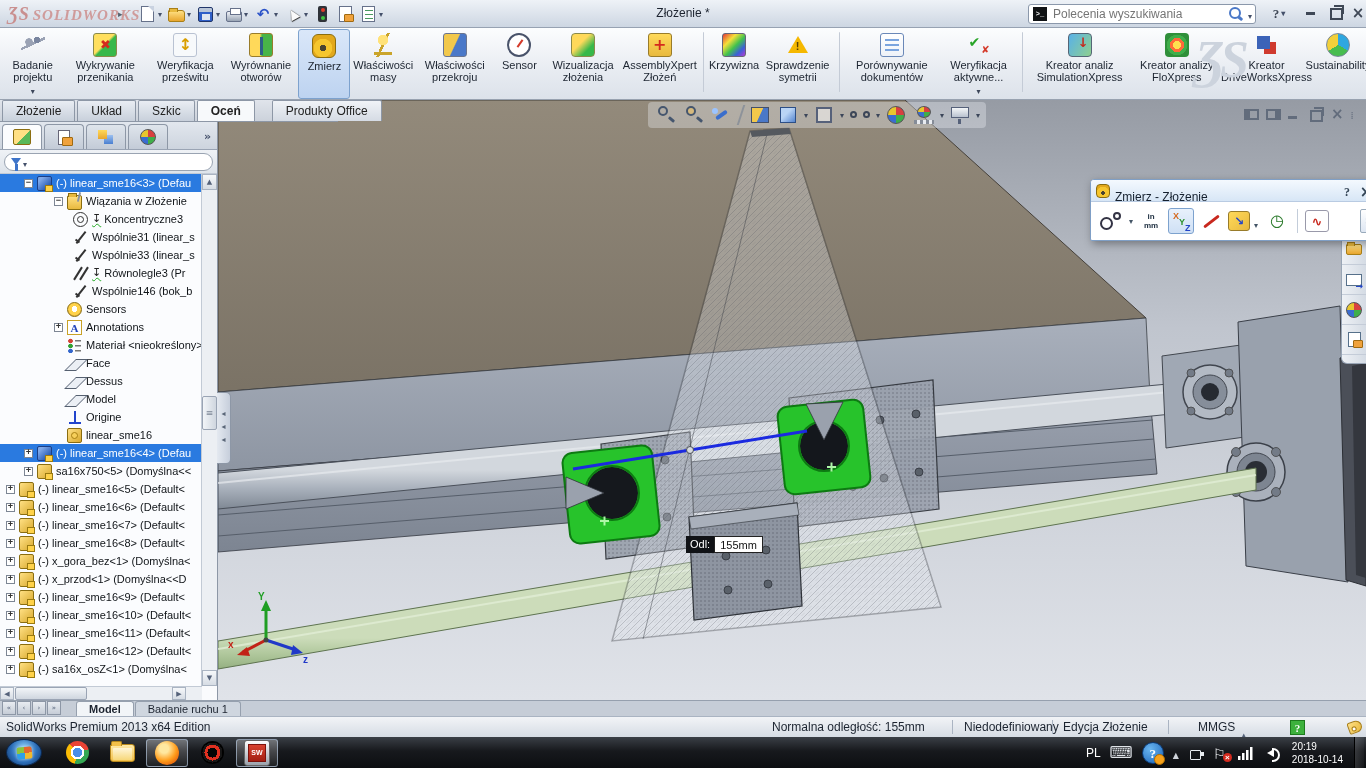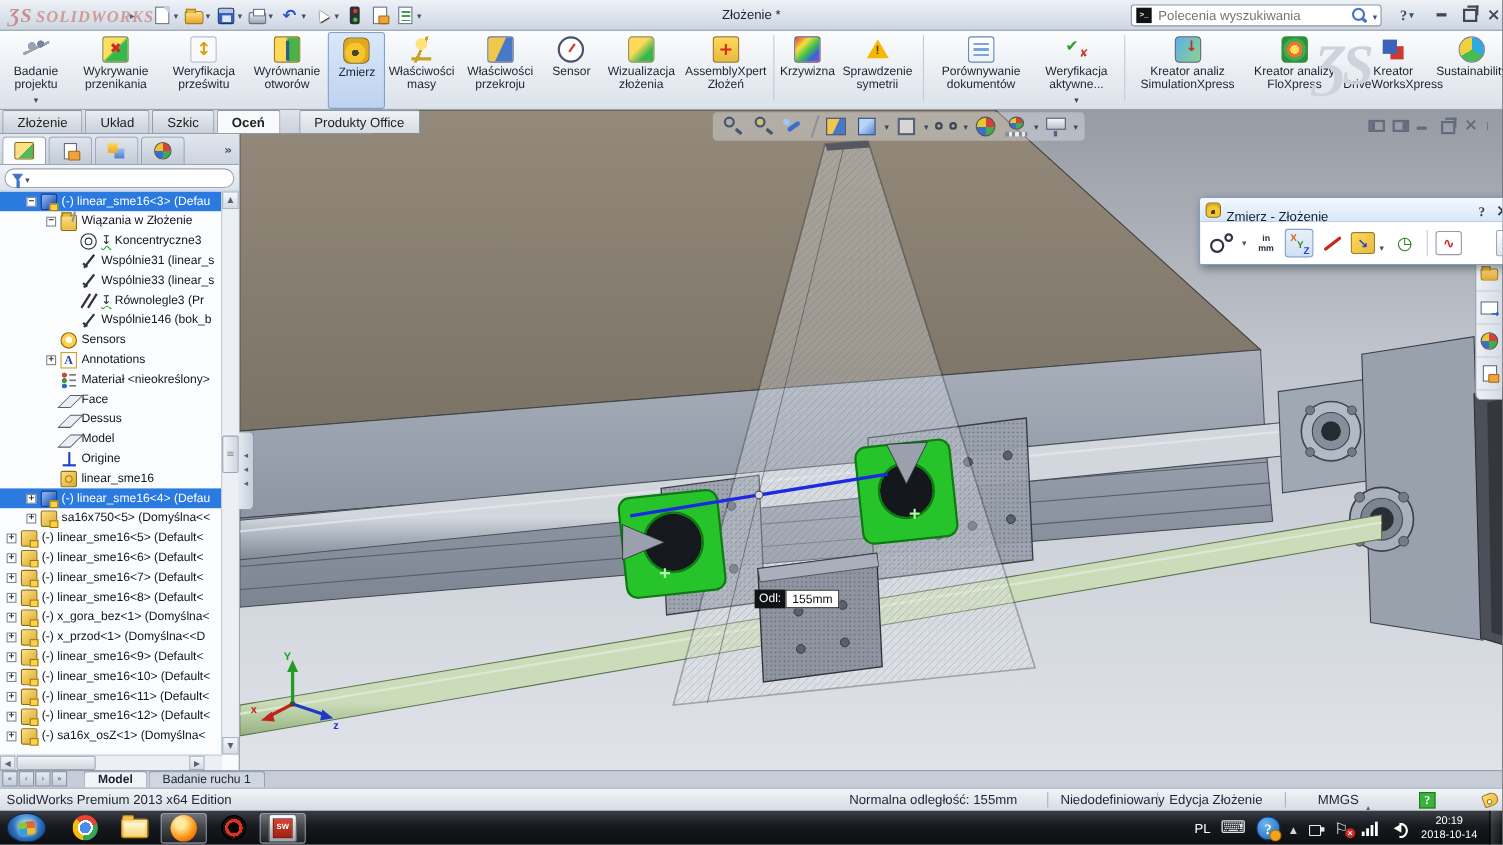--- a/index.html
+++ b/index.html
@@ -144,21 +144,21 @@
   .pi-dm{border-radius:50%;background:conic-gradient(#d84040 0 25%,#3fae4a 0 50%,#3b6cd0 0 75%,#e8c62e 0);width:16px;height:16px;margin:0 auto;border:1px solid #555;}
   .pt-more{margin-left:auto;color:#44506a;font:bold 11px/24px "DejaVu Sans",sans-serif;padding:0 4px;}
   .pt-more::before{content:"»";}
   #filterrow{height:24px;display:flex;align-items:center;padding:2px 4px;background:linear-gradient(#eff2f6,#dde3ea);border-bottom:1px solid #c2cad5;}
   #filterpill{flex:1;height:18px;background:#fff;border:1px solid #9aa4b2;border-radius:9px;display:flex;align-items:center;padding:0 6px;}
   .funnel{width:0;height:0;border-left:5px solid transparent;border-right:5px solid transparent;border-top:7px solid #3e74c9;position:relative;margin-right:2px;}
   .funnel::after{content:"";position:absolute;left:-1.5px;top:-1px;width:3px;height:7px;background:#3e74c9;}
   #filterpill .fdrop::after{content:"▾";font-size:8px;color:#44506a;}
   #tree{position:absolute;left:0;top:52px;width:202px;height:512px;overflow:hidden;background:#fbfcfe;}
   .trow{display:flex;align-items:center;height:18px;white-space:nowrap;overflow:hidden;font:11px/18px "Liberation Sans",sans-serif;color:#101418;}
-  .trow.ind-0{padding-left:6px;} .trow.ind-1{padding-left:24px;} .trow.ind-2{padding-left:42px;} .trow.ind-3{padding-left:60px;}
+  .trow.ind-0{padding-left:6px;} .trow.ind-1{padding-left:24px;} .trow.ind-2{padding-left:54px;} .trow.ind-3{padding-left:60px;}
   .trow.sel{background:#2a7ae0;}
   .trow.sel .tlabel{color:#fff;}
   .exp{width:9px;height:9px;border:1px solid #7d8694;background:#fff;display:inline-block;flex:0 0 auto;margin-right:4px;position:relative;visibility:hidden;}
   .exp.plus,.exp.minus{visibility:visible;}
   .exp::before{position:absolute;left:0;right:0;top:0;text-align:center;font:bold 9px/7px "Liberation Mono",monospace;color:#333;}
   .exp.plus::before{content:"+";}
   .exp.minus::before{content:"−";}
   .tic{width:15px;height:15px;display:inline-block;flex:0 0 auto;margin-right:4px;position:relative;}
   .ic-part-blue{background:linear-gradient(135deg,#7fa8e8 20%,#2c5fb8 75%);border:1px solid #1c3f86;border-radius:2px;}
   .ic-part-blue::after,.ic-part-yellow::after{content:"";position:absolute;right:-2px;bottom:-2px;width:6px;height:5px;background:#ffd24a;border:1px solid #9a7a10;}
@@ -280,21 +280,21 @@
   .t-usb{width:16px;height:16px;position:relative;}
   .t-usb::before{content:"";position:absolute;left:2px;top:5px;width:9px;height:8px;border:1.5px solid #e8ecf1;border-radius:1px;}
   .t-usb::after{content:"";position:absolute;right:0px;top:7px;width:4px;height:4px;background:#e8ecf1;}
   .t-flag{position:relative;width:16px;height:16px;}
   .t-flag::before{content:"⚐";font:14px/16px "DejaVu Sans",sans-serif;color:#f2f5f8;}
   .t-flag::after{content:"×";position:absolute;right:-3px;bottom:-1px;width:9px;height:9px;background:#d42a1e;border-radius:50%;color:#fff;font:bold 8px/9px "Liberation Sans",sans-serif;text-align:center;}
   .t-signal{width:16px;height:14px;background:linear-gradient(#fff,#fff) 0px 100%/2.5px 4px no-repeat,linear-gradient(#fff,#fff) 4px 100%/2.5px 7px no-repeat,linear-gradient(#fff,#fff) 8px 100%/2.5px 10px no-repeat,linear-gradient(#fff,#fff) 12px 100%/2.5px 13px no-repeat;}
   .t-vol{position:relative;width:18px;height:16px;}
   .t-vol::before{content:"";position:absolute;left:0;top:4px;border:4px solid transparent;border-right:7px solid #fff;border-top-width:4px;border-bottom-width:4px;}
   .t-vol::after{content:"";position:absolute;left:9px;top:3px;width:6px;height:10px;border:2px solid #fff;border-left:none;border-radius:0 8px 8px 0;}
-  #clock{text-align:center;font:10px/13px "Liberation Sans",sans-serif;color:#fff;margin:0 2px;}
+  #clock{text-align:left;font:10px/13px "Liberation Sans",sans-serif;color:#fff;margin:0 2px;}
   #show-desktop{width:10px;height:31px;border-left:1px solid #000;background:linear-gradient(90deg,rgba(255,255,255,.14),rgba(255,255,255,.04));}
 </style>
 </head>
 <body>
 
 <div id="screen">
 
   <div id="titlebar" class="abs">
     <div id="logo" class="abs"><span class="mark">ƷS</span><span>SOLIDWORKS</span></div>
     <div id="logo-expand" class="abs"></div>

